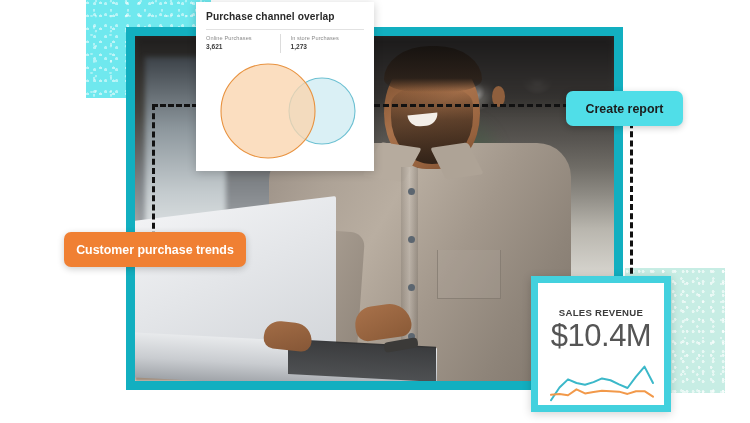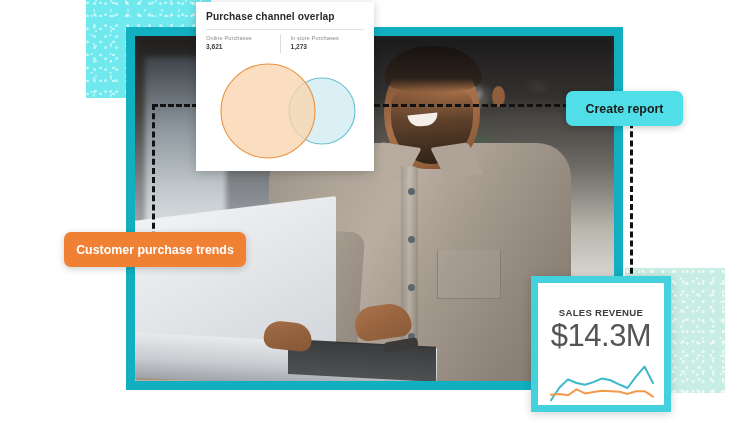--- a/index.html
+++ b/index.html
@@ -451,21 +451,21 @@
       <svg id="venn-svg" width="158" height="108" viewBox="0 0 158 108">
         <circle cx="116" cy="56" r="33" fill="#D3EDF3" fill-opacity="0.85" stroke="#6CC0D2" stroke-width="1.1"></circle>
         <circle cx="62" cy="56" r="47" fill="#FAD5AE" fill-opacity="0.78" stroke="#E8923F" stroke-width="1.1"></circle>
       </svg>
     </div>
   </div>
 
   <div id="revenue-card">
     <div id="revenue-inner">
       <div id="revenue-label">SALES REVENUE</div>
-      <div id="revenue-value">$14.3M</div>
+      <div id="revenue-value">$10.4M</div>
       <div id="revenue-spark">
         <svg id="spark-svg" width="108" height="46" viewBox="0 0 108 46">
           <polyline points="3,40.27272727272727 11.5,27.545454545454547 20,19.363636363636363 28.5,23 37,24.81818181818182 45.5,22.090909090909093 54,18.454545454545453 62.5,20.27272727272727 71,24.363636363636363 79.5,28 88,16.636363636363637 96.5,6.63636363636364 105,23" fill="none" stroke="#3BB8C9" stroke-width="2" stroke-linejoin="round" stroke-linecap="round"></polyline>
           <polyline points="3,34.81818181818182 11.5,33.90909090909091 20,35.27272727272727 28.5,29.363636363636367 37,33.45454545454545 45.5,32.09090909090909 54,30.727272727272727 62.5,31.18181818181818 71,31.636363636363633 79.5,33.90909090909091 88,31.18181818181818 96.5,31.18181818181818 105,36.63636363636364" fill="none" stroke="#F2994A" stroke-width="2" stroke-linejoin="round" stroke-linecap="round"></polyline>
         </svg>
       </div>
     </div>
   </div>
 
   <div class="pill" id="pill-trends">

